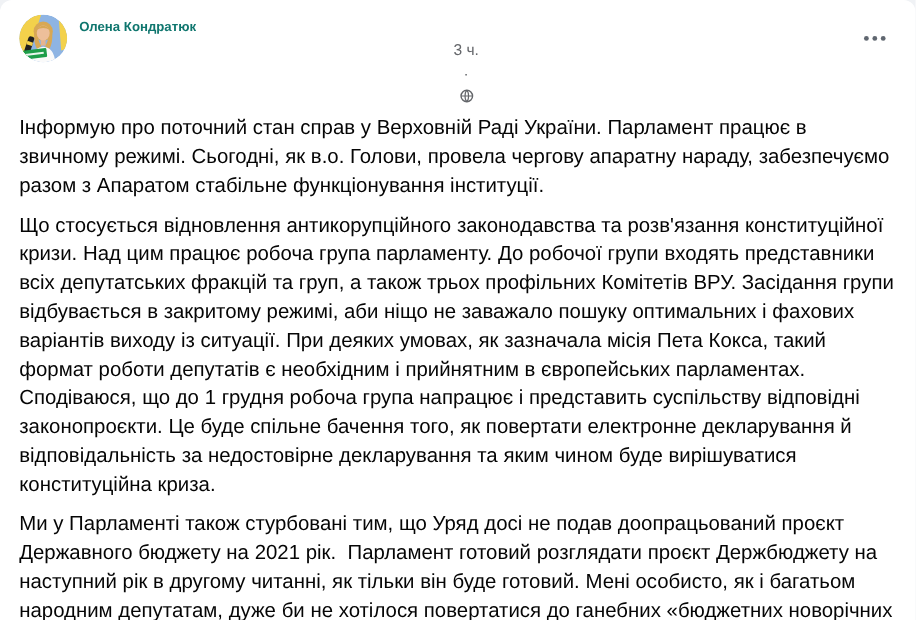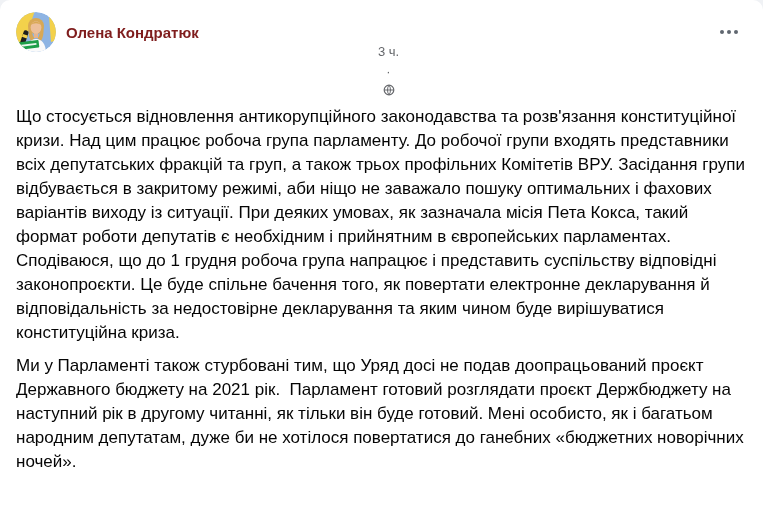--- a/index.html
+++ b/index.html
@@ -30,28 +30,27 @@
     display: block;
     cursor: pointer;
   }
   .avatar svg { display: block; }
   .header-info {
     margin-left: 10px;
     flex: 1 1 auto;
     padding-top: 1px;
   }
   .author {
-    font-size: 15px;
+    font-size: 11px;
     font-weight: 700;
-    color: #7f1d1d;
+    color: #0f766e;
     text-decoration: none;
     line-height: 20px;
     display: inline-block;
     cursor: pointer;
-    margin-top: 10px;
   }
   .meta {
     display: flex;
     align-items: center;
     gap: 4px;
     color: #65676b;
     font-size: 13px;
     line-height: 16px;
     margin-top: 1px;
     flex-direction: column;
@@ -143,16 +142,17 @@
     <button class="options-btn" aria-label="Actions for this post">
       <span class="dots">
           <i></i>
           <i></i>
           <i></i>
         </span>
     </button>
   </header>
 
   <div class="post-body">
+    <p>Інформую про поточний стан справ у Верховній Раді України. Парламент працює в звичному режимі. Сьогодні, як в.о. Голови, провела чергову апаратну нараду, забезпечуємо разом з Апаратом стабільне функціонування інституції.</p>
     <p>Що стосується відновлення антикорупційного законодавства та розв'язання конституційної кризи. Над цим працює робоча група парламенту. До робочої групи входять представники всіх депутатських фракцій та груп, а також трьох профільних Комітетів ВРУ. Засідання групи відбувається в закритому режимі, аби ніщо не заважало пошуку оптимальних і фахових варіантів виходу із ситуації. При деяких умовах, як зазначала місія Пета Кокса, такий формат роботи депутатів є необхідним і прийнятним в європейських парламентах. Сподіваюся, що до 1 грудня робоча група напрацює і представить суспільству відповідні законопроєкти. Це буде спільне бачення того, як повертати електронне декларування й відповідальність за недостовірне декларування та яким чином буде вирішуватися конституційна криза.</p>
     <p>Ми у Парламенті також стурбовані тим, що Уряд досі не подав доопрацьований проєкт Державного бюджету на 2021 рік.  Парламент готовий розглядати проєкт Держбюджету на наступний рік в другому читанні, як тільки він буде готовий. Мені особисто, як і багатьом народним депутатам, дуже би не хотілося повертатися до ганебних «бюджетних новорічних ночей».</p>
   </div>
 </article>
 
 </body></html>

